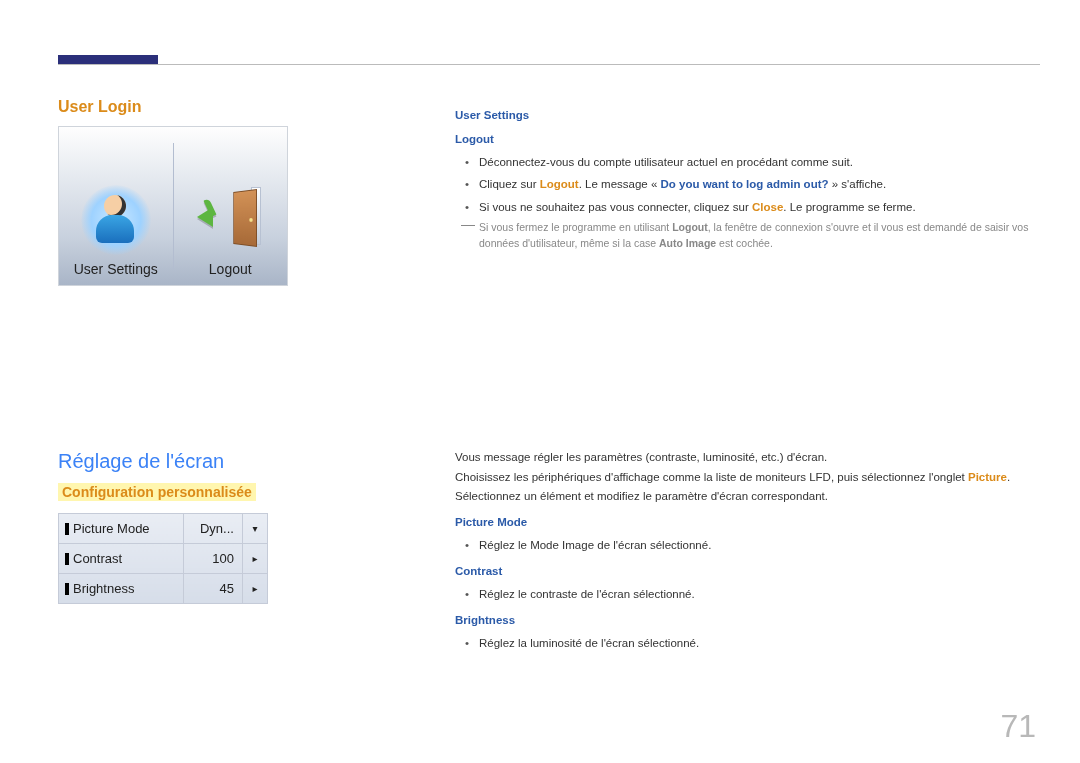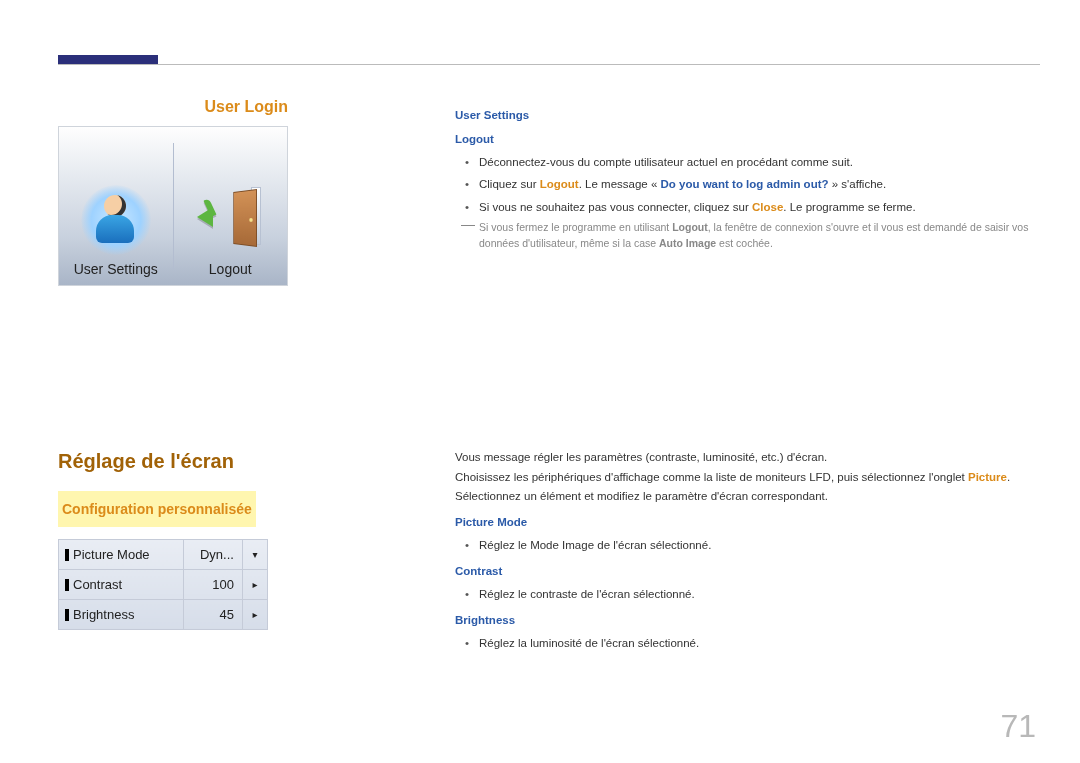--- a/index.html
+++ b/index.html
@@ -38,37 +38,36 @@
     left: 455px;
     right: 40px;
     font-size: 11.5px;
     line-height: 1.6;
   }
   .h-orange {
     font-size: 16px;
     font-weight: bold;
     color: #db8b1a;
     margin-bottom: 10px;
-    text-align: right;
   }
   .h-orange-bg {
     display: inline-block;
     font-size: 14px;
     font-weight: bold;
     color: #db8b1a;
     background: #fff6af;
-    padding: 10px 4px;
+    padding: 1px 4px;
     margin-top: 6px;
     margin-bottom: 12px;
   }
   .h-black {
     font-size: 20px;
-    font-weight: bold;
-    color: #a16207;
-    margin-bottom: 12px;
+    font-weight: normal;
+    color: #3b82f6;
+    margin-bottom: 4px;
   }
   .blue-label {
     color: #2b5aa8;
     font-weight: bold;
     font-size: 11.5px;
     margin-top: 6px;
     margin-bottom: 2px;
   }
   .bullet-list { list-style: none; padding-left: 14px; }
   .bullet-list li { margin: 4px 0; position: relative; padding-left: 10px; }

